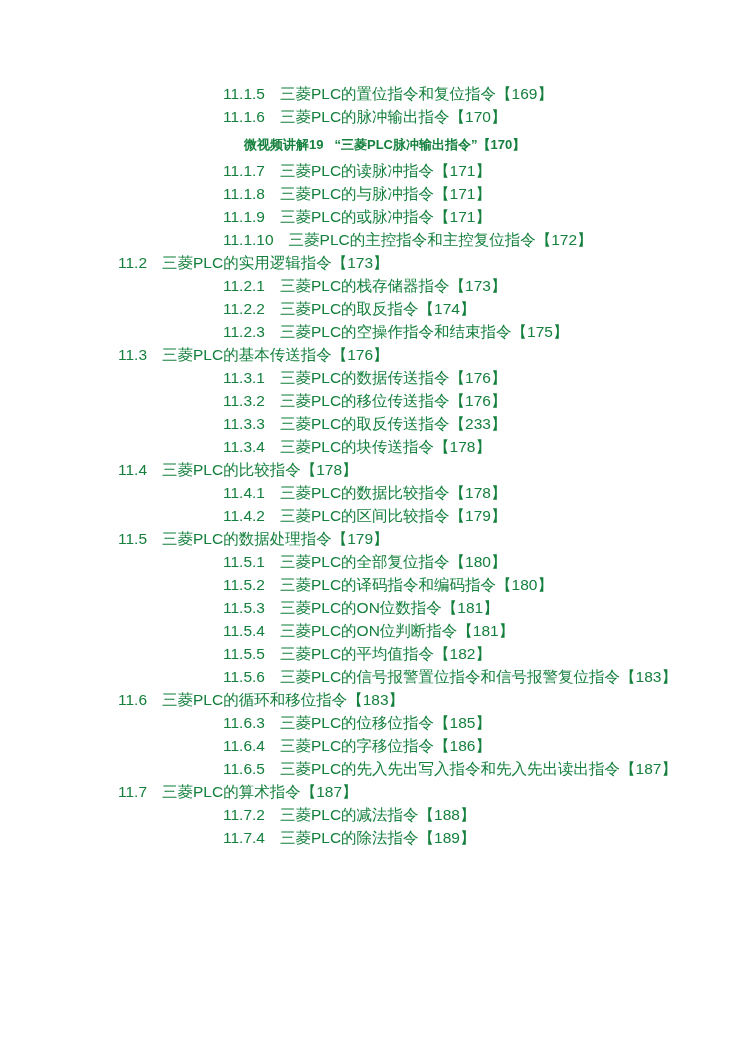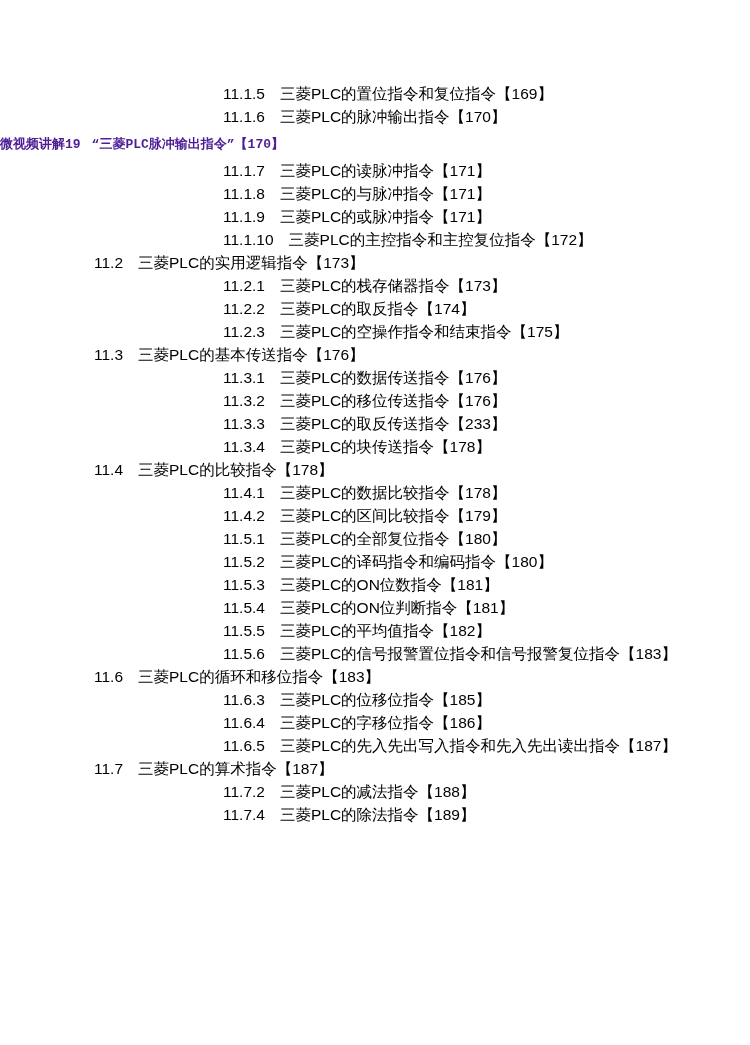--- a/index.html
+++ b/index.html
@@ -11,31 +11,32 @@
   .page {
     position: relative;
     width: 750px; height: 1045px;
     background: #ffffff;
     overflow: hidden;
   }
   .toc { padding-top: 82px; }
   .row {
     line-height: 23px;
     font-size: 15.5px;
-    color: #000000;
+    color: #15803d;
     white-space: nowrap;
   }
-  .row.section { padding-left: 94px; }
+  .row.section { padding-left: 118px; }
   .row.sub     { padding-left: 223px; }
   .row.video {
+    padding-left: 244px;
     margin: 5px 0 3px 0;
-    font-family: Liberation Mono, monospace;
+    font-family: Liberation Sans, sans-serif;
     font-weight: bold;
     font-size: 13px;
-    color: #4c1d95;
+    color: #15803d;
   }
   .num { display: inline-block; margin-right: 15px; }
   .row.video .num { margin-right: 11px; }
 </style>
 </head>
 <body>
 
 <div class="page">
   <div class="toc" id="toc-list">
       <div class="row sub"><span class="num">11.1.5</span><span class="title">三菱PLC的置位指令和复位指令【169】</span></div>
@@ -50,20 +51,21 @@
       <div class="row sub"><span class="num">11.2.2</span><span class="title">三菱PLC的取反指令【174】</span></div>
       <div class="row sub"><span class="num">11.2.3</span><span class="title">三菱PLC的空操作指令和结束指令【175】</span></div>
       <div class="row section"><span class="num">11.3</span><span class="title">三菱PLC的基本传送指令【176】</span></div>
       <div class="row sub"><span class="num">11.3.1</span><span class="title">三菱PLC的数据传送指令【176】</span></div>
       <div class="row sub"><span class="num">11.3.2</span><span class="title">三菱PLC的移位传送指令【176】</span></div>
       <div class="row sub"><span class="num">11.3.3</span><span class="title">三菱PLC的取反传送指令【233】</span></div>
       <div class="row sub"><span class="num">11.3.4</span><span class="title">三菱PLC的块传送指令【178】</span></div>
       <div class="row section"><span class="num">11.4</span><span class="title">三菱PLC的比较指令【178】</span></div>
       <div class="row sub"><span class="num">11.4.1</span><span class="title">三菱PLC的数据比较指令【178】</span></div>
       <div class="row sub"><span class="num">11.4.2</span><span class="title">三菱PLC的区间比较指令【179】</span></div>
+      <div class="row section"><span class="num">11.5</span><span class="title">三菱PLC的数据处理指令【179】</span></div>
       <div class="row sub"><span class="num">11.5.1</span><span class="title">三菱PLC的全部复位指令【180】</span></div>
       <div class="row sub"><span class="num">11.5.2</span><span class="title">三菱PLC的译码指令和编码指令【180】</span></div>
       <div class="row sub"><span class="num">11.5.3</span><span class="title">三菱PLC的ON位数指令【181】</span></div>
       <div class="row sub"><span class="num">11.5.4</span><span class="title">三菱PLC的ON位判断指令【181】</span></div>
       <div class="row sub"><span class="num">11.5.5</span><span class="title">三菱PLC的平均值指令【182】</span></div>
       <div class="row sub"><span class="num">11.5.6</span><span class="title">三菱PLC的信号报警置位指令和信号报警复位指令【183】</span></div>
       <div class="row section"><span class="num">11.6</span><span class="title">三菱PLC的循环和移位指令【183】</span></div>
       <div class="row sub"><span class="num">11.6.3</span><span class="title">三菱PLC的位移位指令【185】</span></div>
       <div class="row sub"><span class="num">11.6.4</span><span class="title">三菱PLC的字移位指令【186】</span></div>
       <div class="row sub"><span class="num">11.6.5</span><span class="title">三菱PLC的先入先出写入指令和先入先出读出指令【187】</span></div>

